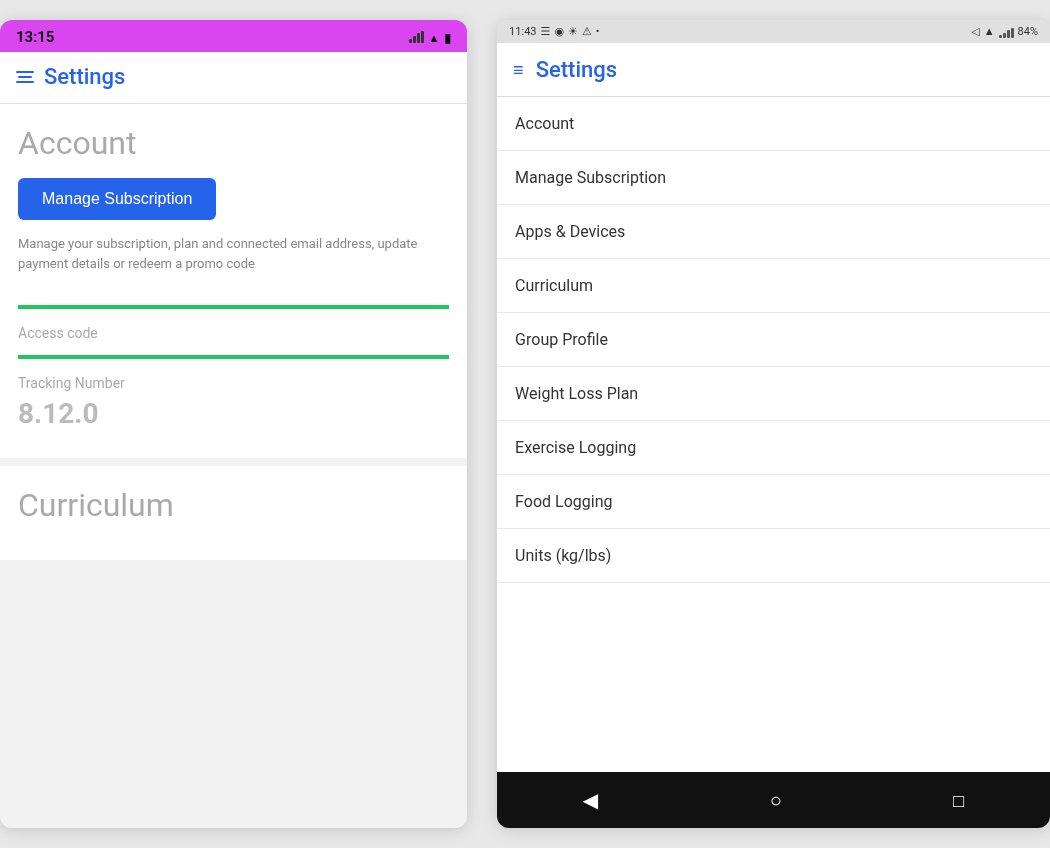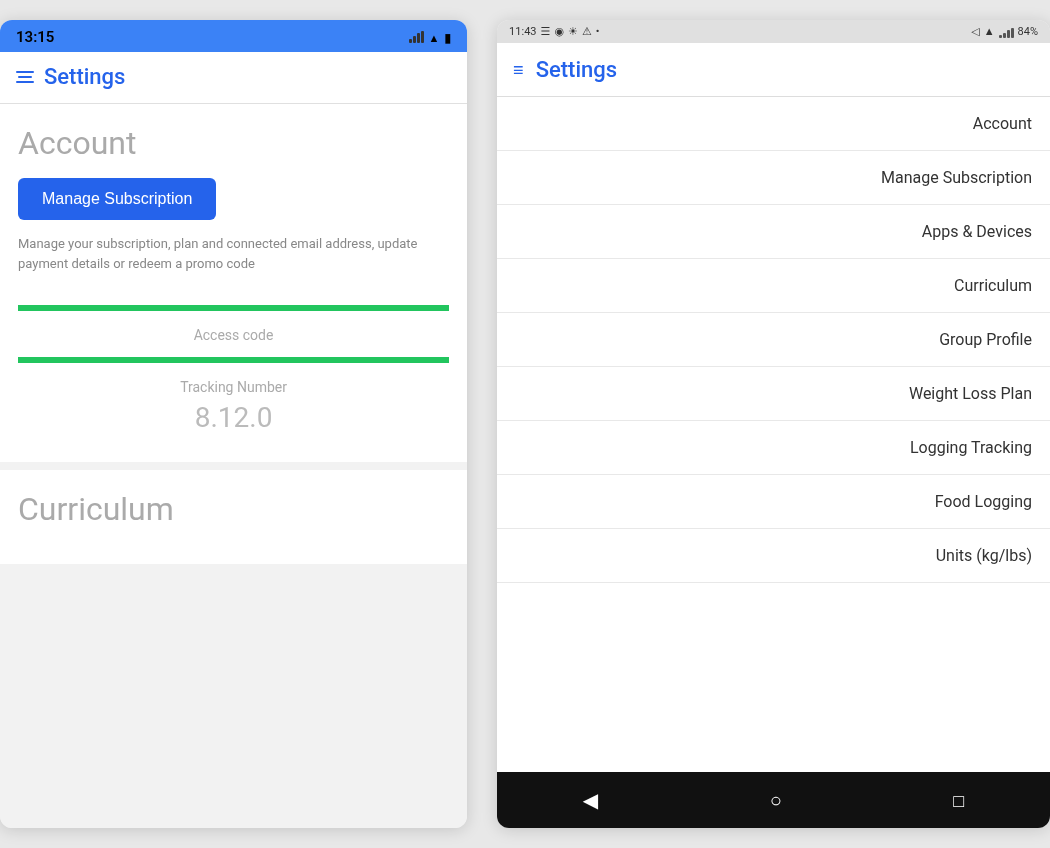--- a/index.html
+++ b/index.html
@@ -20,21 +20,21 @@
       height: 808px;
       background: #f2f2f2;
       border-radius: 12px;
       box-shadow: 0 2px 16px rgba(0,0,0,0.15);
       overflow: hidden;
       display: flex;
       flex-direction: column;
     }
 
     .status-bar-left {
-      background: #3b82f6;
+      background: #d946ef;
       display: flex;
       justify-content: space-between;
       padding: 8px 16px 6px;
       font-size: 15px;
       font-weight: 600;
     }
 
     .status-icons-left {
       display: flex;
       gap: 5px;
@@ -88,48 +88,46 @@
     }
 
     .section-desc {
       font-size: 13px;
       color: #888;
       line-height: 1.5;
       margin-bottom: 32px;
     }
 
     .field-row {
-      border-top: 6px solid #22c55e;
+      border-top: 4px solid #22c55e;
       padding: 16px 0 8px;
-      text-align: center;
     }
 
     .field-label {
       font-size: 14px;
       color: #aaa;
       margin-bottom: 6px;
     }
 
     .field-value {
       font-size: 28px;
       color: #bbb;
-      font-weight: 400;
+      font-weight: 700;
     }
 
     
     .phone-right {
       width: 580px;
       height: 808px;
       background: #f5f5f5;
       border-radius: 12px;
       box-shadow: 0 2px 16px rgba(0,0,0,0.15);
       overflow: hidden;
       display: flex;
       flex-direction: column;
-      text-align: right;
     }
 
     .status-bar-right {
       background: #e0e0e0;
       display: flex;
       justify-content: space-between;
       align-items: center;
       padding: 5px 12px;
       font-size: 12px;
       color: #333;
@@ -342,21 +340,21 @@
     <div class="menu-item">
       <div class="menu-item-label">Curriculum</div>
     </div>
     <div class="menu-item">
       <div class="menu-item-label">Group Profile</div>
     </div>
     <div class="menu-item">
       <div class="menu-item-label">Weight Loss Plan</div>
     </div>
     <div class="menu-item">
-      <div class="menu-item-label">Logging Tracking</div>
+      <div class="menu-item-label">Exercise Logging</div>
     </div>
     <div class="menu-item">
       <div class="menu-item-label">Food Logging</div>
     </div>
     <div class="menu-item">
       <div class="menu-item-label">Units (kg/lbs)</div>
     </div>
   </div>
 
   <div class="nav-bar">

